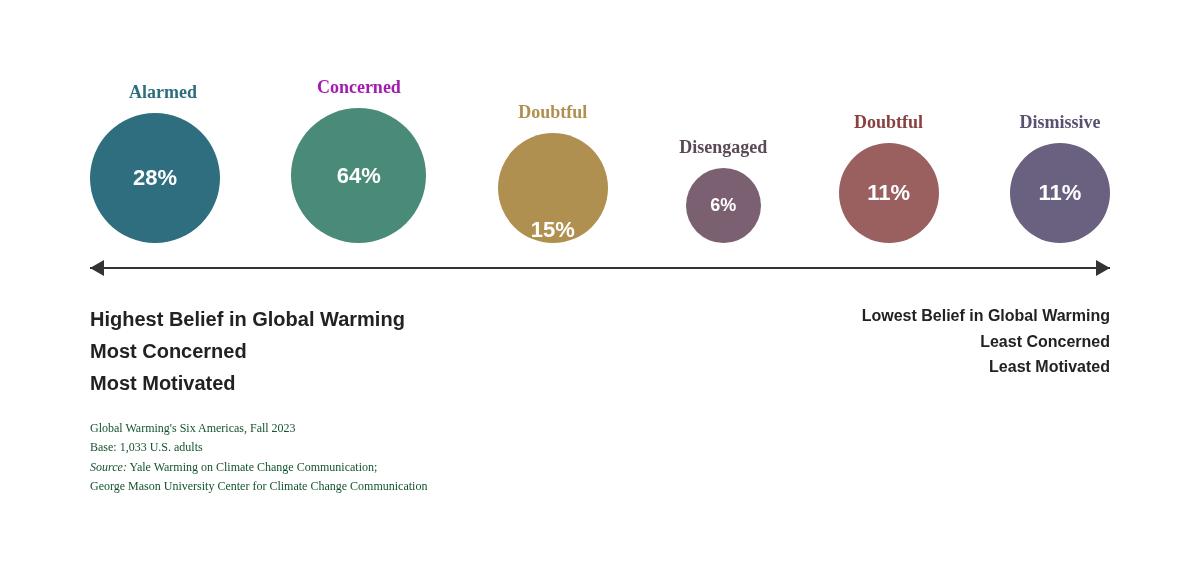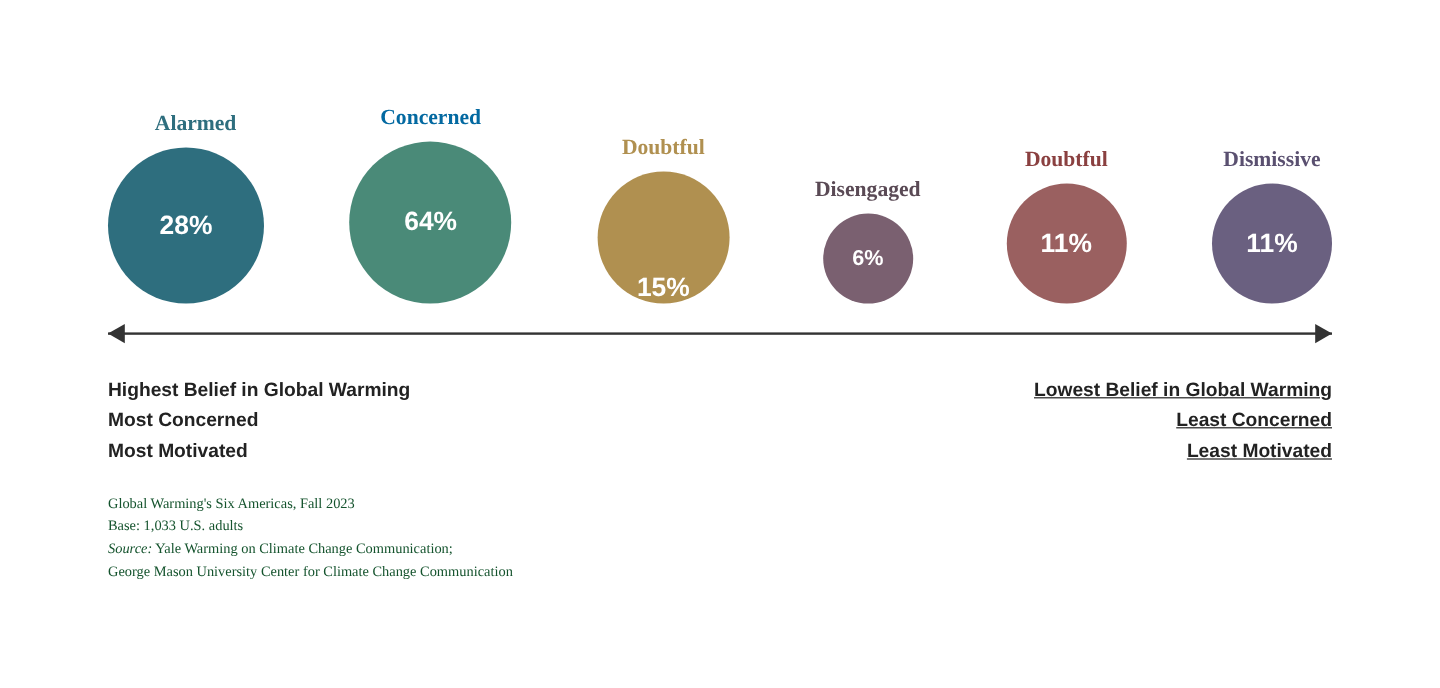--- a/index.html
+++ b/index.html
@@ -93,35 +93,34 @@
 
     
     .labels-row {
       display: flex;
       justify-content: space-between;
       align-items: flex-start;
       margin-bottom: 20px;
     }
 
     .label-left {
-      font-size: 16px;
+      font-size: 20px;
       font-weight: bold;
       font-family: Arial, sans-serif;
       line-height: 1.6;
       color: #222;
     }
 
     .label-right {
       font-size: 16px;
       font-weight: bold;
       font-family: Arial, sans-serif;
       line-height: 1.6;
       color: #222;
       text-align: right;
-      text-decoration: underline;
     }
 
     
     .source-row {
       font-size: 12px;
       color: #14532d;
       font-family: Liberation Serif, serif;
       line-height: 1.6;
     }
 
@@ -137,21 +136,21 @@
   <div class="bubbles-row">
 
     <div class="bubble-group">
       <span class="bubble-label" style="color:#2e6e7e;margin-left:16px;">Alarmed</span>
       <div class="bubble" style="width:130px;height:130px;background:#2e6e7e;">
         <span>28%</span>
       </div>
     </div>
 
     <div class="bubble-group">
-      <span class="bubble-label" style="color:#0369a1;">Concerned</span>
+      <span class="bubble-label" style="color:#a21caf;">Concerned</span>
       <div class="bubble" style="width:135px;height:135px;background:#4a8a78;">
         <span>64%</span>
       </div>
     </div>
 
     <div class="bubble-group">
       <span class="bubble-label" style="color:#b09050;">Doubtful</span>
       <div class="bubble" style="width:110px;height:110px;background:#b09050;align-items:flex-end;">
         <span>15%</span>
       </div>

